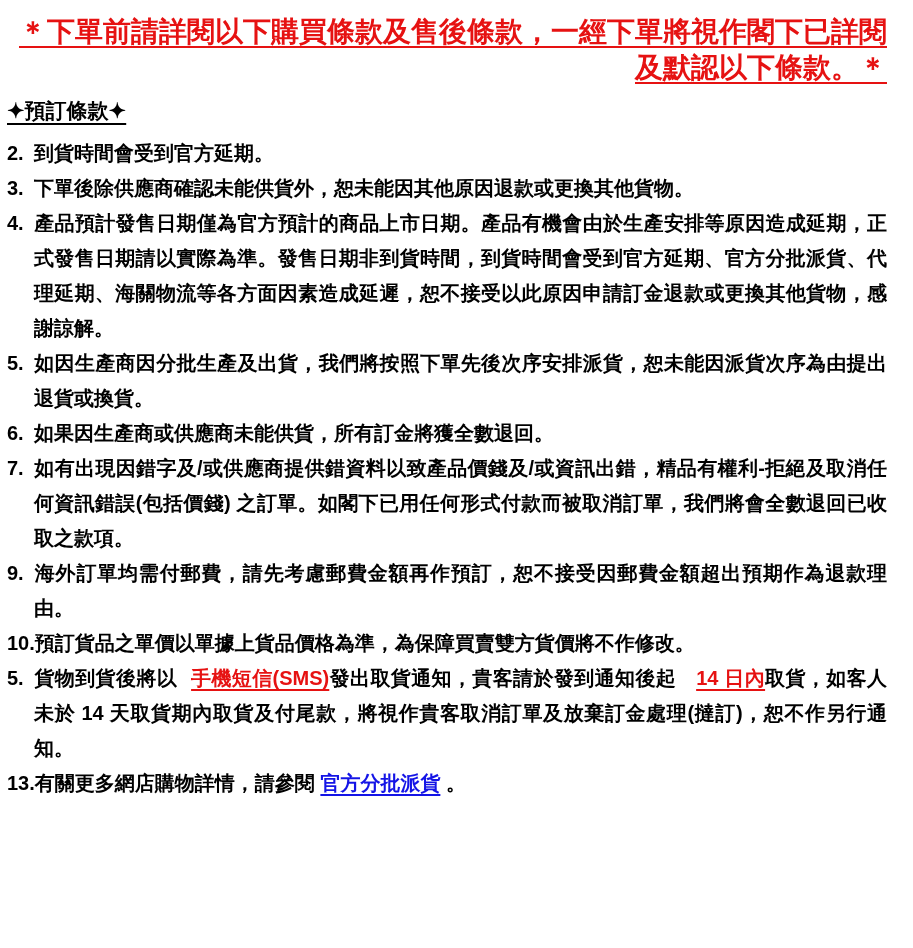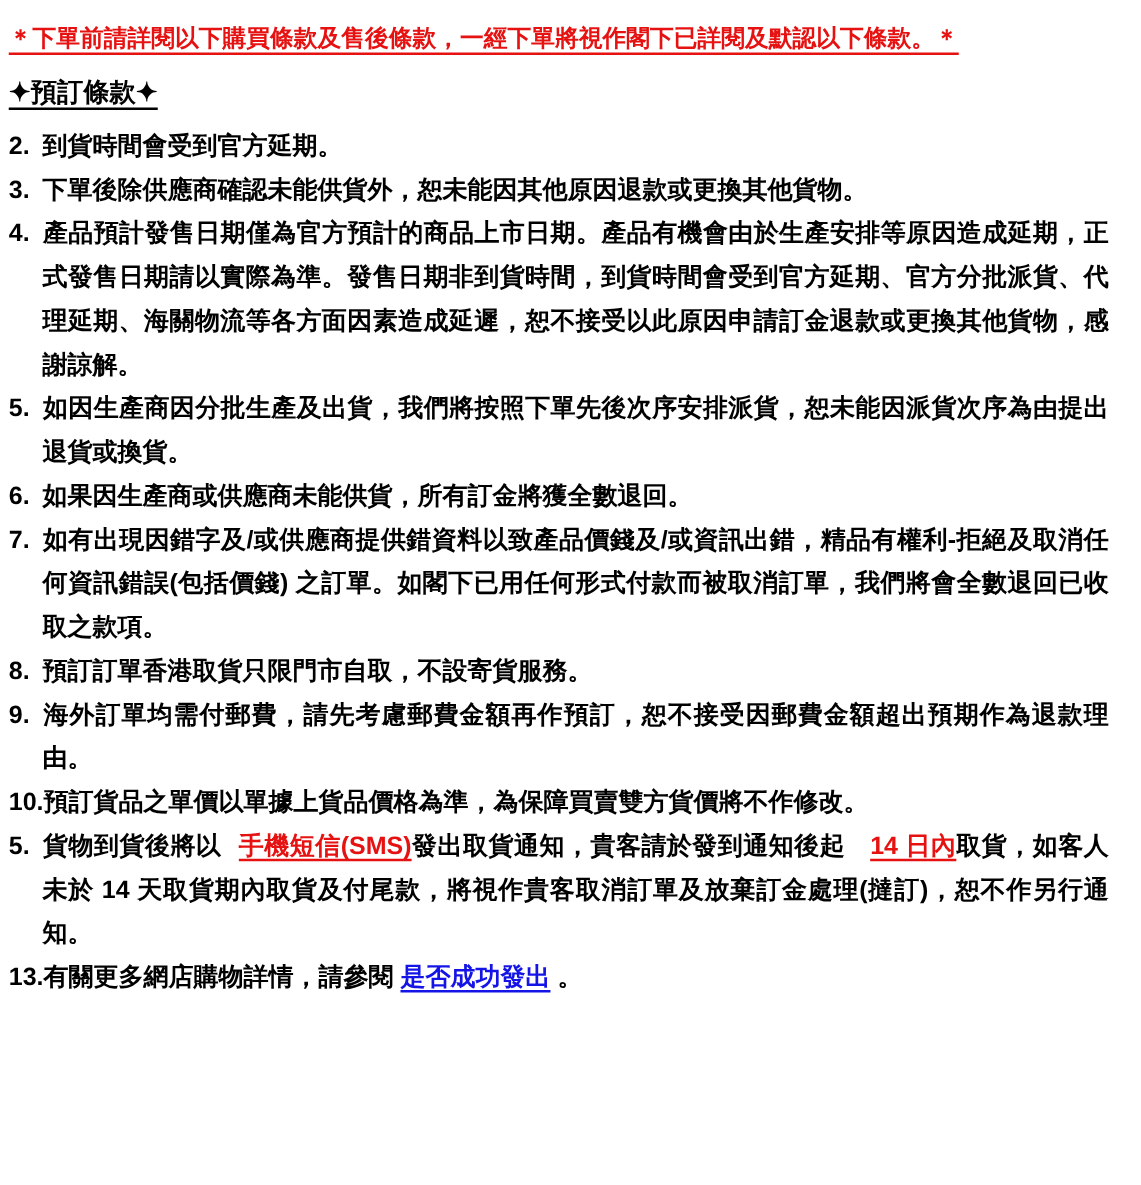--- a/index.html
+++ b/index.html
@@ -17,27 +17,28 @@
     background: var(--bg);
     color: var(--ink);
     font-family: "Liberation Sans", sans-serif;
     font-weight: 700;
   }
   .page {
     padding: 6px 26px 0 7px;
   }
   .notice {
     margin: 8px 0 0 0;
-    font-size: 19px;
+    font-size: 28px;
     line-height: 36px;
     font-weight: 700;
     color: var(--red);
     text-decoration: underline;
     text-decoration-thickness: 2px;
     text-underline-offset: 5px;
+    text-align: right;
   }
   .section-title {
     margin: 7px 0 0 0;
     font-size: 21px;
     line-height: 36px;
     font-weight: 700;
     color: var(--ink);
   }
   .section-title .underlined {
     text-decoration: underline;
@@ -84,19 +85,18 @@
   <h2 class="section-title">
     <span class="underlined">✦預訂條款✦</span>
   </h2>
   <div class="terms">
       <div class="term"><span class="num">2.</span><span>到貨時間會受到官方延期。</span></div>
       <div class="term"><span class="num">3.</span><span>下單後除供應商確認未能供貨外，恕未能因其他原因退款或更換其他貨物。</span></div>
       <div class="term"><span class="num">4.</span><span>產品預計發售日期僅為官方預計的商品上市日期。產品有機會由於生產安排等原因造成延期，正式發售日期請以實際為準。發售日期非到貨時間，到貨時間會受到官方延期、官方分批派貨、代理延期、海關物流等各方面因素造成延遲，恕不接受以此原因申請訂金退款或更換其他貨物，感謝諒解。</span></div>
       <div class="term"><span class="num">5.</span><span>如因生產商因分批生產及出貨，我們將按照下單先後次序安排派貨，恕未能因派貨次序為由提出退貨或換貨。</span></div>
       <div class="term"><span class="num">6.</span><span>如果因生產商或供應商未能供貨，所有訂金將獲全數退回。</span></div>
       <div class="term"><span class="num">7.</span><span>如有出現因錯字及/或供應商提供錯資料以致產品價錢及/或資訊出錯，精品有權利-拒絕及取消任何資訊錯誤(包括價錢) 之訂單。如閣下已用任何形式付款而被取消訂單，我們將會全數退回已收取之款項。</span></div>
-      <div class="term"><span class="num">8.</span><span>預訂訂單香港取貨只限門市自取，不設寄貨服務。</span></div>
       <div class="term"><span class="num">9.</span><span>海外訂單均需付郵費，請先考慮郵費金額再作預訂，恕不接受因郵費金額超出預期作為退款理由。</span></div>
       <div class="term"><span class="num">10.</span><span>預訂貨品之單價以單據上貨品價格為準，為保障買賣雙方貨價將不作修改。</span></div>
       <div class="term"><span class="num">5.</span><span>貨物到貨後將以<span class="seg-red-underline">手機短信(SMS)</span>發出取貨通知，貴客請於發到通知後起 <span class="seg-red-underline">14 日內</span>取貨，如客人未於 14 天取貨期內取貨及付尾款，將視作貴客取消訂單及放棄訂金處理(撻訂)，恕不作另行通知。</span></div>
-      <div class="term"><span class="num">13.</span><span>有關更多網店購物詳情，請參閱 <span class="seg-link">是否成功發出</span> 。</span></div>
+      <div class="term"><span class="num">13.</span><span>有關更多網店購物詳情，請參閱 <span class="seg-link">官方分批派貨</span> 。</span></div>
     </div>
 </div>
 
 </body></html>

